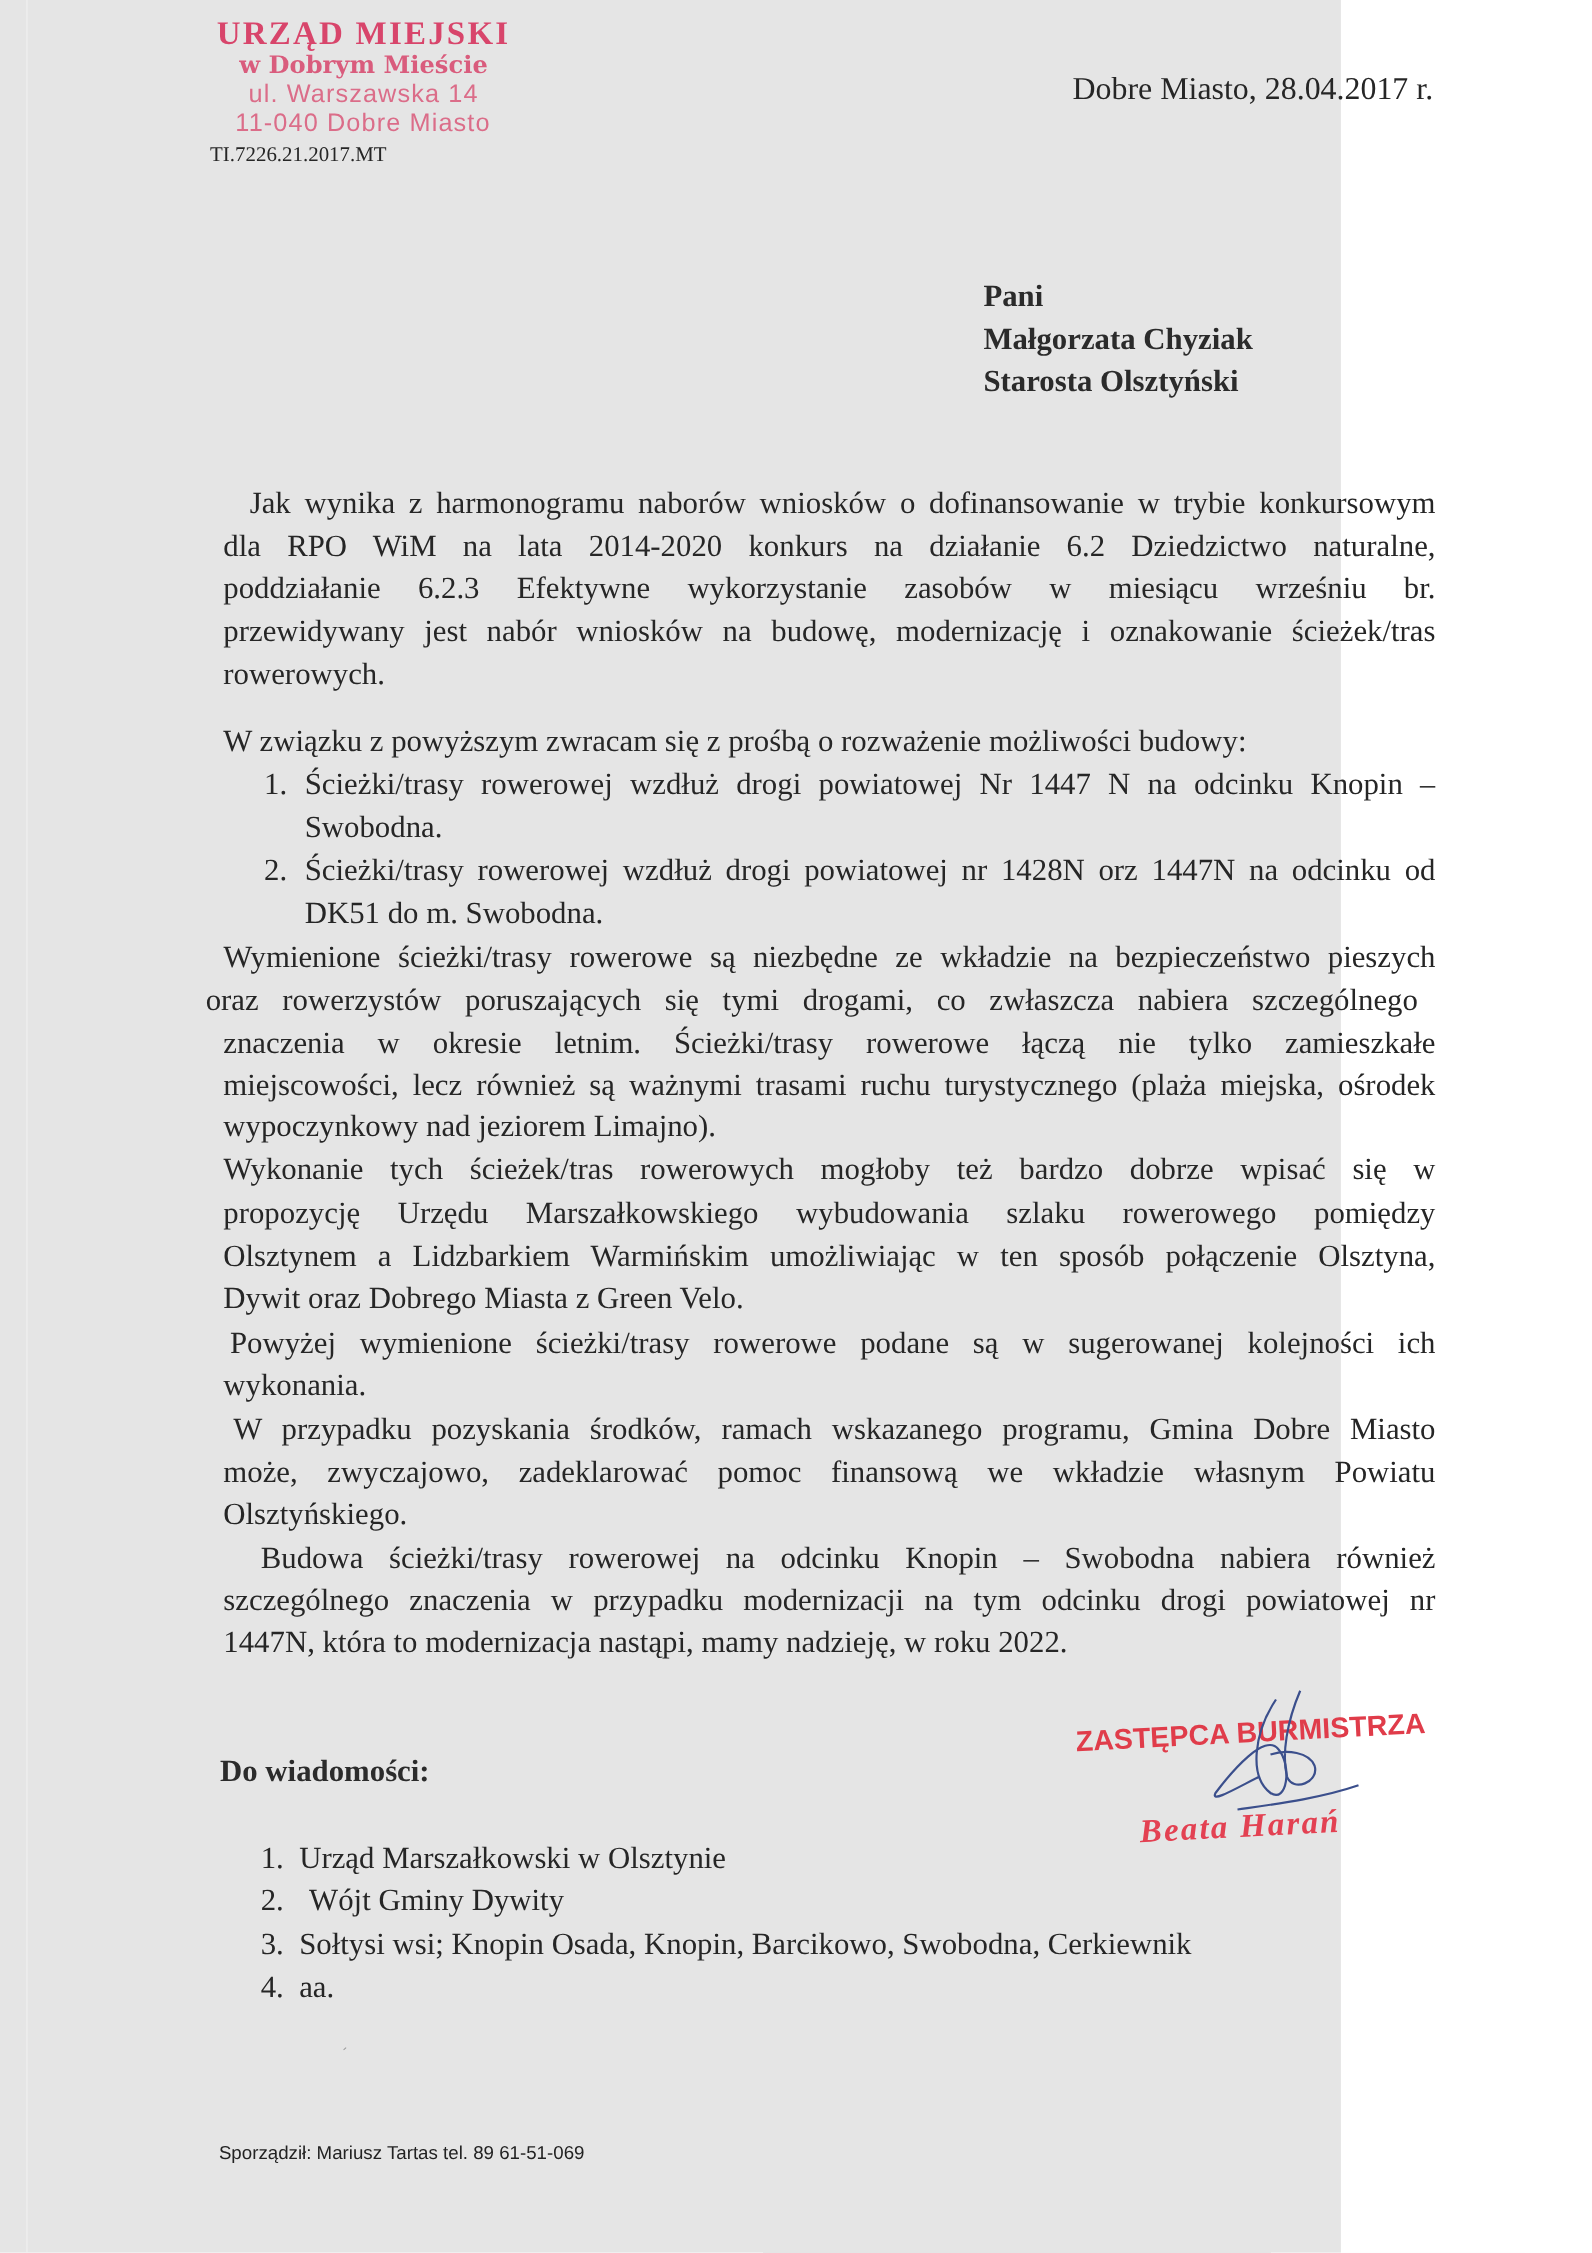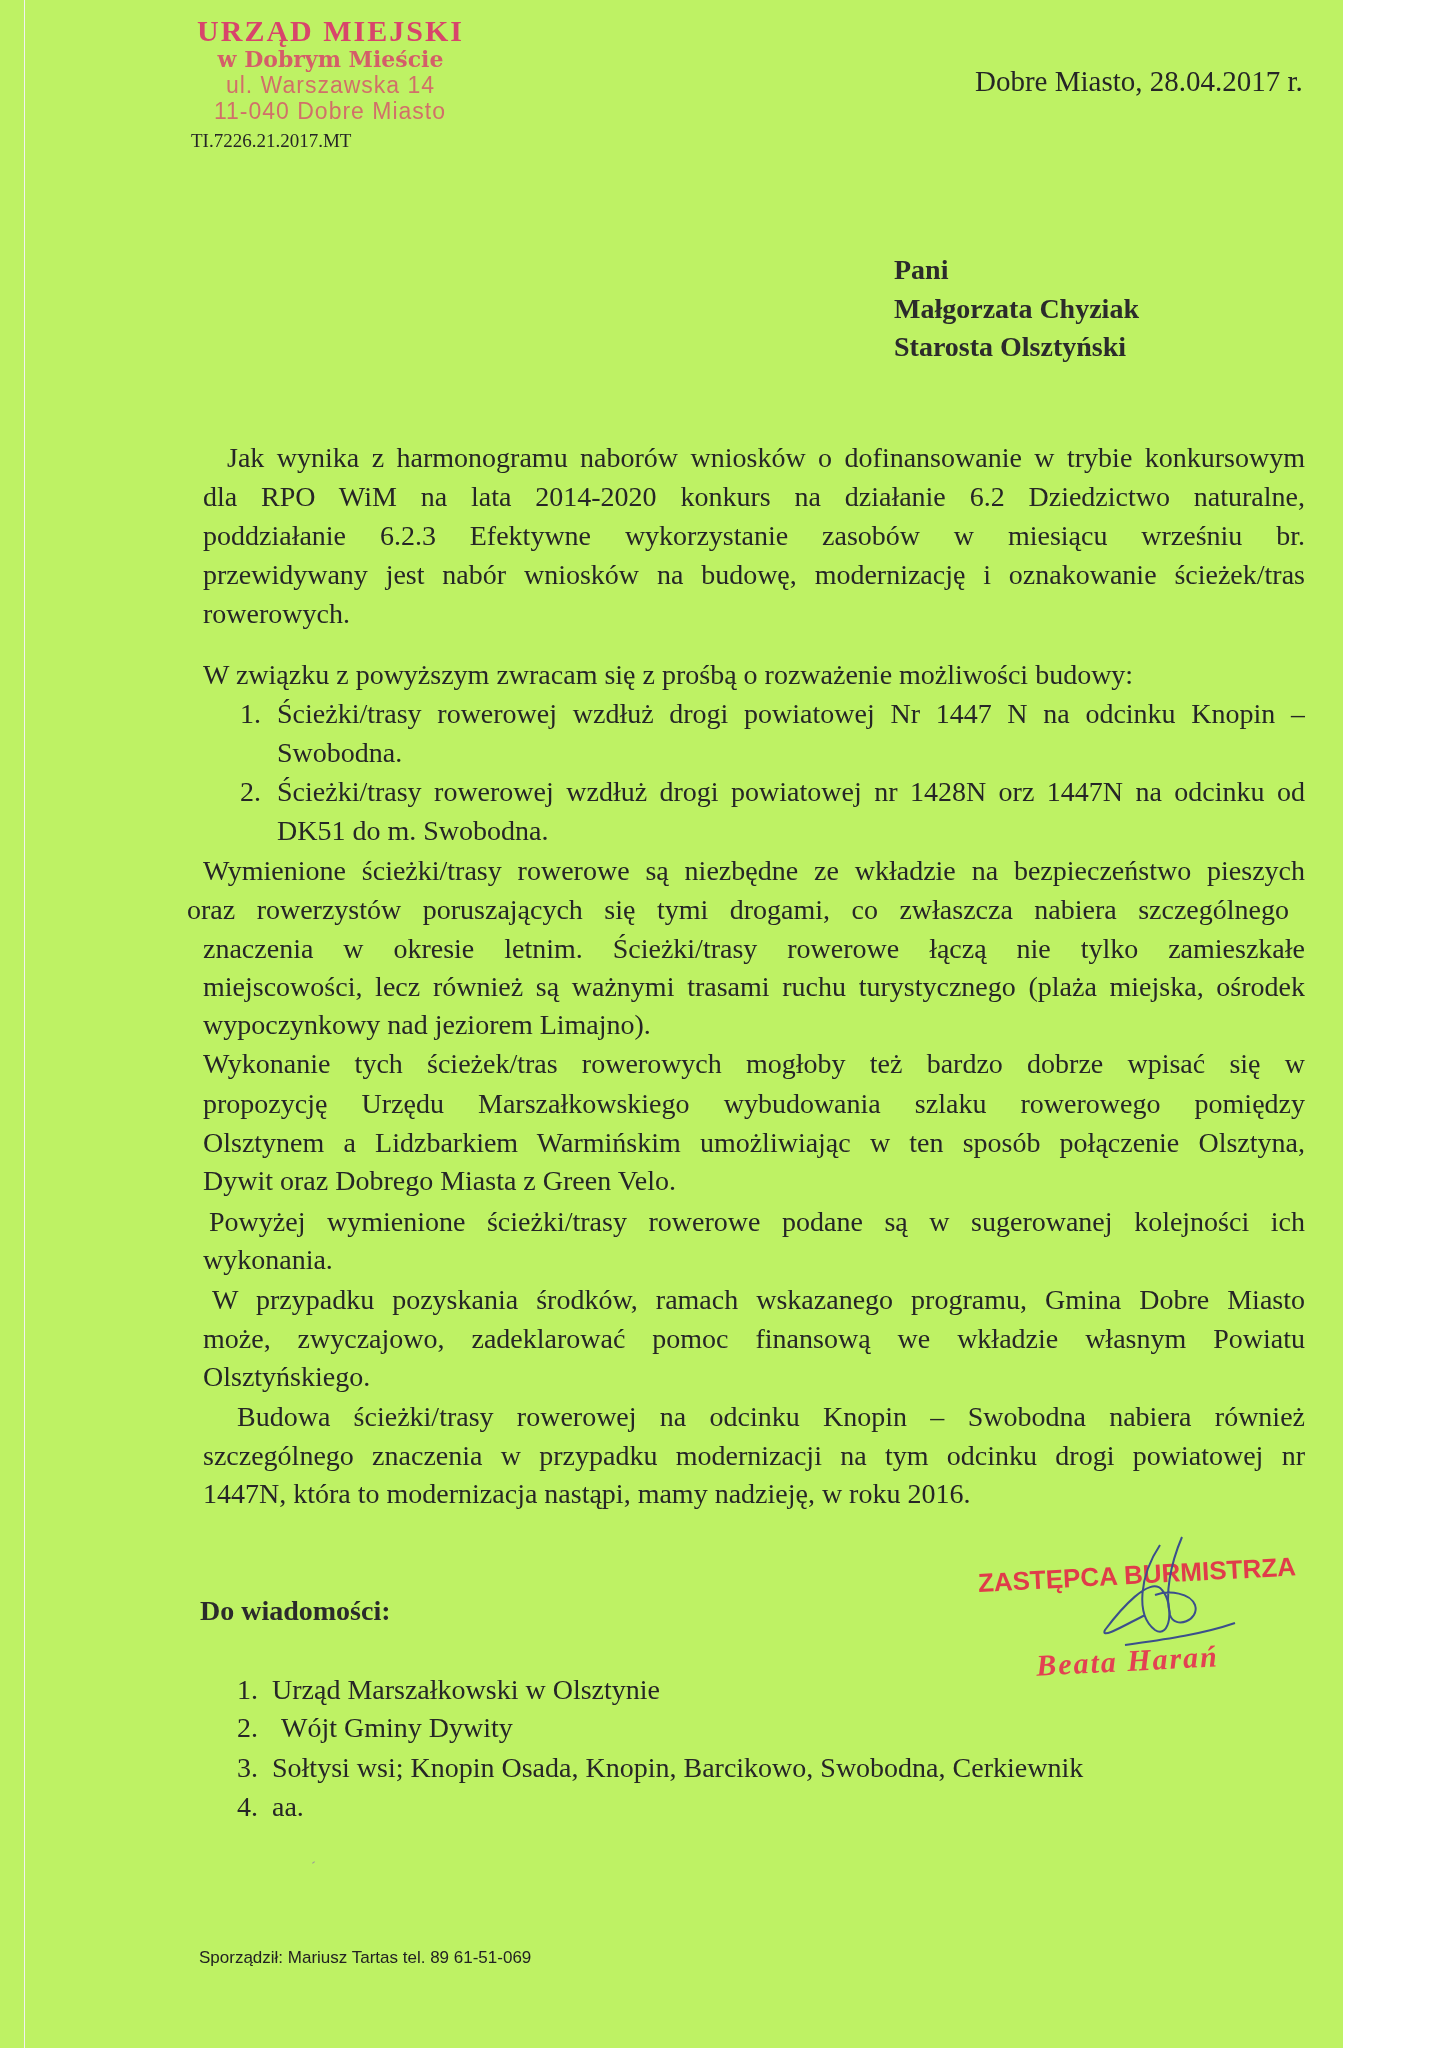--- a/index.html
+++ b/index.html
@@ -1,17 +1,17 @@
 <!DOCTYPE html>
 <html><head>
 <meta charset="utf-8">
 <style>
   html, body { margin: 0; padding: 0; background: #ffffff; }
   body { width: 1447px; height: 2048px; position: relative; overflow: hidden; }
-  .page { position: absolute; left: 0; top: 0; width: 1343px; height: 2048px; background: #bef264; }
+  .page { position: absolute; left: 0; top: 0; width: 1219px; height: 2048px; background: #e5e5e5; }
   .edge { position: absolute; left: 24px; top: 0; width: 1px; height: 2048px; background: #f1f1f1; }
   .ln { position: absolute; font-family: "Liberation Serif", "DejaVu Serif", serif; font-size: 28px; line-height: 39px; color: #262626; white-space: nowrap; }
   .j { white-space: normal; text-align: justify; text-align-last: justify; height: 39px; overflow: hidden; }
   .b { font-weight: bold; color: #2b2b2b; }
   .stamp { position: absolute; color: #d8456b; white-space: nowrap; text-align: center; }
   .stamp.s1 { font-family: "Liberation Serif", serif; font-weight: bold; font-size: 30px; letter-spacing: 2px; }
   .stamp.s2 { font-family: "DejaVu Serif", serif; font-weight: bold; font-size: 22px; opacity: .85; }
   .stamp.s3 { font-family: "Liberation Sans", sans-serif; font-size: 23px; opacity: .75; letter-spacing: 1px; }
   .sig-title { position: absolute; left: 978px; top: 1568px; font-family: "Liberation Sans", sans-serif; font-weight: bold; font-size: 26px; color: #e03c4a; letter-spacing: 0px; transform: rotate(-3deg); transform-origin: left center; white-space: nowrap; }
   .sig-name { position: absolute; left: 1036px; top: 1644px; font-family: "Liberation Serif", serif; font-style: italic; font-weight: bold; font-size: 30px; color: #e34152; letter-spacing: 2px; transform: rotate(-3deg); white-space: nowrap; }
@@ -85,21 +85,21 @@
 
   <div>
     <div class="ln j" style="left:212px; top:1280px; width:1093px;">W przypadku pozyskania środków, ramach wskazanego programu, Gmina Dobre Miasto</div>
     <div class="ln j" style="left:203px; top:1319px; width:1102px;">może, zwyczajowo, zadeklarować pomoc finansową we wkładzie własnym Powiatu</div>
     <div class="ln" style="left:203px; top:1357px;">Olsztyńskiego.</div>
   </div>
 
   <div>
     <div class="ln j" style="left:237px; top:1397px; width:1068px;">Budowa ścieżki/trasy rowerowej na odcinku Knopin – Swobodna nabiera również</div>
     <div class="ln j" style="left:203px; top:1436px; width:1102px;">szczególnego znaczenia w przypadku modernizacji na tym odcinku drogi powiatowej nr</div>
-    <div class="ln" style="left:203px; top:1474px;">1447N, która to modernizacja nastąpi, mamy nadzieję, w roku 2016.</div>
+    <div class="ln" style="left:203px; top:1474px;">1447N, która to modernizacja nastąpi, mamy nadzieję, w roku 2022.</div>
   </div>
 
   <div>
     <div class="sig-title">ZASTĘPCA BURMISTRZA</div>
     <svg class="sig-svg" width="150" height="120" viewBox="0 0 150 120">
       <path d="M60 10 C 40 40, 35 80, 55 95 C 70 105, 75 70, 62 55 C 50 40, 20 75, 5 95 C 0 105, 25 90, 45 80" fill="none" stroke="#3b4f8c" stroke-width="2"></path>
       <path d="M82 2 C 70 30, 65 60, 70 80 C 75 95, 100 85, 95 70 C 90 58, 70 55, 55 60" fill="none" stroke="#3b4f8c" stroke-width="2"></path>
       <path d="M25 110 C 60 105, 100 100, 135 88" fill="none" stroke="#3b4f8c" stroke-width="2"></path>
     </svg>
     <div class="sig-name">Beata Harań</div>

